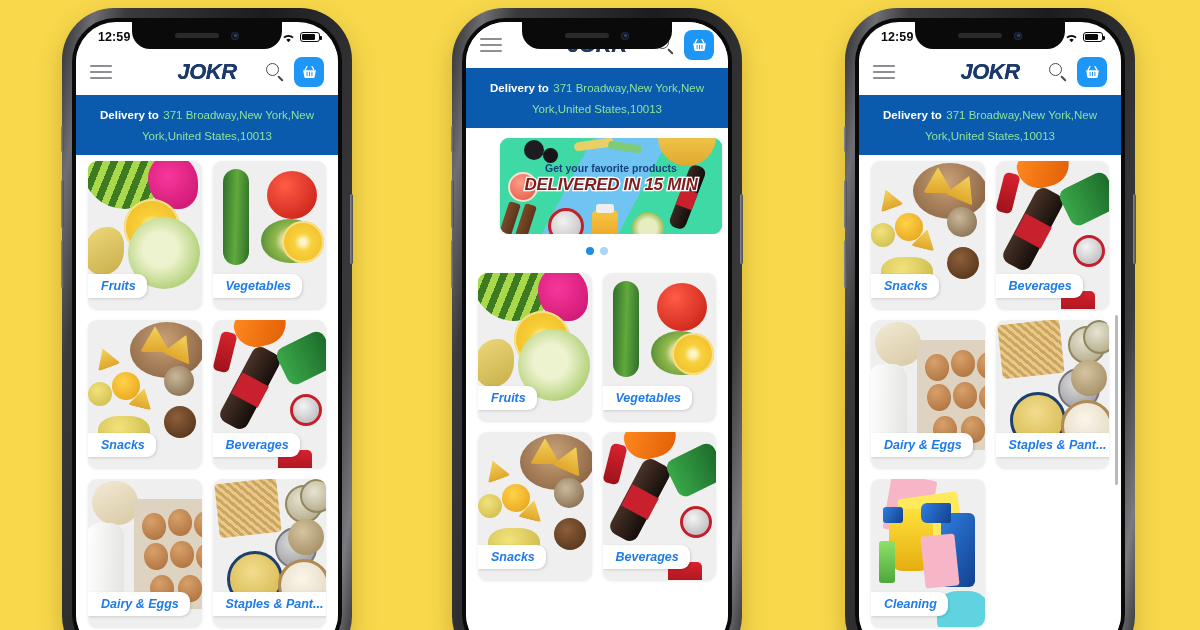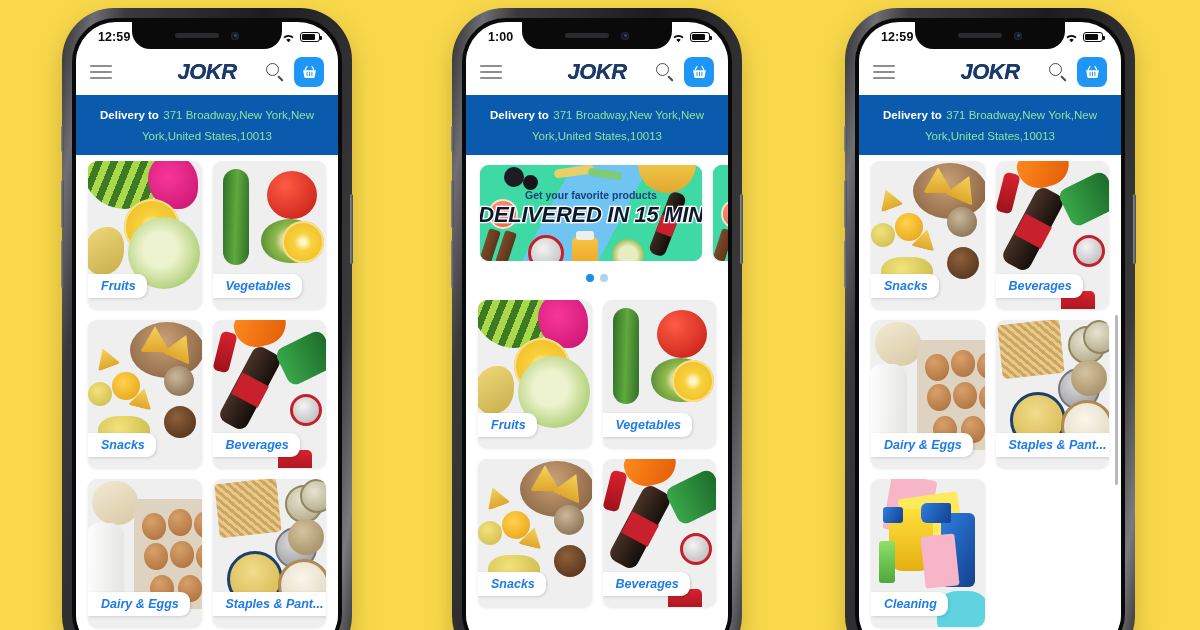--- a/index.html
+++ b/index.html
@@ -105,31 +105,31 @@
     background:#0A5BAE;color:#fff;padding:8px 14px 10px;
     text-align:center;line-height:1.32;box-sizing:border-box;
   }
   .delivery .lbl{font-size:11.5px;font-weight:bold;color:#ffffff;}
   .delivery .addr{font-size:11.5px;color:#8FE39B;font-weight:normal;}
 
   
   .content{position:relative;background:#fff;height:100%;}
 
   
-  .carousel{padding:10px 0 0 14px;display:flex;gap:11px;overflow:hidden;}
+  .carousel{padding:10px 0 0 14px;display:flex;gap:11px;overflow:hidden;margin-left:20px;}
   .banner{
     flex:0 0 222px;height:96px;border-radius:9px;overflow:hidden;position:relative;
     background:#38D6A0;
     box-shadow:0 1px 3px rgba(0,0,0,.12);
   }
   .banner .diag{position:absolute;inset:0;background:linear-gradient(118deg,#3ED9A4 0%,#3ED9A4 34%,#6FC4F2 34%,#6FC4F2 62%,#3ED9A4 62%,#3ED9A4 100%);}
   .banner .bl1{position:absolute;left:50%;transform:translateX(-50%);top:24px;font-size:10.5px;font-weight:bold;color:#17407a;white-space:nowrap;}
   .banner .bl2{
     position:absolute;left:50%;transform:translateX(-50%);top:37px;
-    font-size:22px;font-weight:bold;font-style:italic;color:#0f172a;white-space:nowrap;
+    font-size:17px;font-weight:bold;font-style:italic;color:#7f1d1d;white-space:nowrap;
     -webkit-text-stroke:2.6px #ffffff;paint-order:stroke fill;letter-spacing:-.3px;
   }
   
   .b-obj{position:absolute;border-radius:50%;}
   .bo-grape{left:8px;top:34px;width:26px;height:26px;background:radial-gradient(circle at 40% 35%,#ff9b8a,#e0573f);border:2px solid #f7e3d2;}
   .bo-choc1{left:4px;top:64px;width:12px;height:34px;border-radius:3px;background:linear-gradient(90deg,#7b4a2a,#5d3419);transform:rotate(18deg);}
   .bo-choc2{left:20px;top:66px;width:12px;height:34px;border-radius:3px;background:linear-gradient(90deg,#7b4a2a,#5d3419);transform:rotate(18deg);}
   .bo-olive1{left:24px;top:2px;width:20px;height:20px;background:#1c1c22;}
   .bo-olive2{left:43px;top:10px;width:15px;height:15px;background:#15151a;}
   .bo-worm{left:74px;top:2px;width:40px;height:9px;border-radius:6px;background:#e8d067;transform:rotate(-8deg);}
@@ -361,40 +361,20 @@
     <div class="bezel">
       <div class="screen">
 
         <div class="notch">
           <span class="speaker"></span>
           <span class="cam">
               <i></i>
             </span>
         </div>
 
-        <div class="statusbar">
-          <div class="sb-time">
-            <span>1:00</span>
-          </div>
-          <div class="sb-right">
-            <span class="bars">
-                <i></i>
-                <i></i>
-                <i></i>
-                <i></i>
-              </span>
-            <svg width="15" height="11" viewBox="0 0 16 12">
-                <path d="M8 11.2 5.6 8.4a3.6 3.6 0 0 1 4.8 0z" fill="#0b0b0b"></path>
-                <path d="M8 5.2a6.4 6.4 0 0 0-4.3 1.7L2.4 5.4A8.3 8.3 0 0 1 8 3.3a8.3 8.3 0 0 1 5.6 2.1l-1.3 1.5A6.4 6.4 0 0 0 8 5.2z" fill="#0b0b0b"></path>
-              </svg>
-            <span class="batt">
-                <b></b>
-              </span>
-          </div>
-        </div>
 
         <div class="appbar">
           <div class="hamburger">
               <span></span>
               <span></span>
               <span></span>
             </div>
           <div class="brand">JOKR</div>
           <div class="appbar-right">
             <div class="search-ic"></div>

